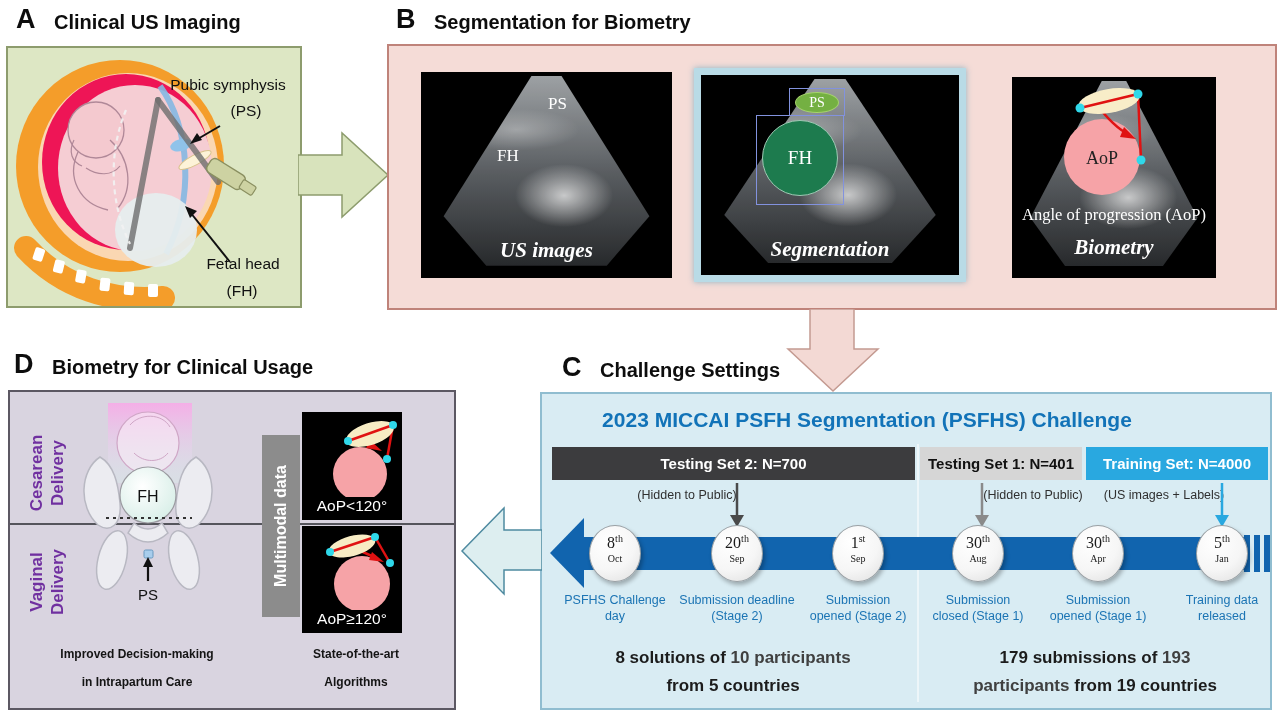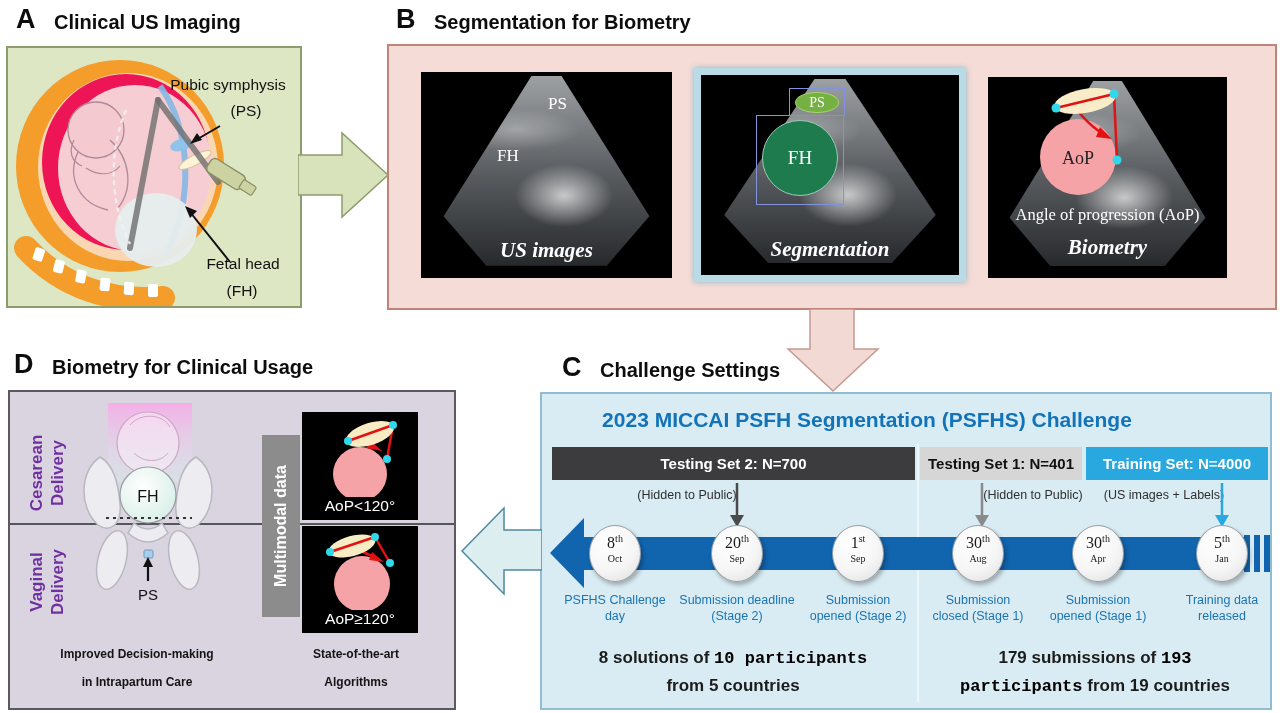--- a/index.html
+++ b/index.html
@@ -43,27 +43,27 @@
     background: radial-gradient(circle at 35% 30%, #ffffff 0%, #f6f6f6 55%, #dedede 100%);
     border: 1px solid #9aa0a4; box-shadow: 2px 3px 4px rgba(0,0,0,.28);
     text-align: center; font-family: "Liberation Serif", serif; color: #1a1a1a; padding-top: 7px; }
   .tday { font-size: 16px; line-height: 1.15; }
   .dsup { font-size: 10px; }
   .tmon { font-size: 10px; line-height: 1.2; }
   .tlabel { position: absolute; top: 198px; transform: translateX(-50%); text-align: center;
     font-size: 12.5px; line-height: 1.3; color: #1b74b4; white-space: nowrap; }
   .stat-line { position: absolute; transform: translateX(-50%); white-space: nowrap;
     font-size: 17px; font-weight: bold; color: #1c1c1c; }
-  .stat-blue { color: #000000; font-family: Liberation Mono, monospace; }
+  .stat-blue { color: #404040; }
   .down-arrow { position: absolute; top: 89px; width: 14px; height: 44px; }
   
   .rotlabel { position: absolute; width: 110px; height: 44px; display: flex; flex-direction: column;
     align-items: center; justify-content: center; transform: rotate(-90deg);
     font-size: 17px; font-weight: bold; color: #7030a0; line-height: 1.25; text-align: center; }
-  .dbox { position: absolute; left: 292px; width: 116px; background: #000; }
+  .dbox { position: absolute; left: 292px; width: 100px; background: #000; }
   .dbox-text { position: absolute; left: 0; right: 0; bottom: 5px; text-align: center;
     color: #fff; font-size: 15.5px; }
   .dcap { position: absolute; transform: translateX(-50%); white-space: nowrap;
     font-size: 12px; font-weight: bold; color: #141414; }
   .alabel { position: absolute; transform: translateX(-50%); white-space: nowrap;
     font-size: 15.5px; color: #111; }
 </style>
 </head>
 <body>
 
@@ -149,21 +149,21 @@
           <span style="color:#fff; font:14px 'Liberation Serif',serif;">PS</span>
         </div>
         <div class="seg-box" style="left:55px; top:40px; width:88px; height:90px;"></div>
         <div class="abs" style="left:61px; top:45px; width:76px; height:76px; background:#1d7b4e; border:1px solid #9fc9b4; border-radius:50%; display:flex; align-items:center; justify-content:center;">
           <span style="color:#fff; font:19px 'Liberation Serif',serif;">FH</span>
         </div>
         <div class="uscap" style="top:162px;">Segmentation</div>
       </div>
     </div>
 
-    <div class="usimg" style="left:599px; top:31px; width:239px; height:201px;">
+    <div class="usimg" style="left:623px; top:31px; width:204px; height:201px;">
       <div class="fan"></div>
       <svg class="abs" style="left:0; top:0;" width="243" height="201" viewBox="0 0 243 201">
         <circle cx="90" cy="80" r="38" fill="#f6a3a7"></circle>
         <line x1="126" y1="17" x2="129" y2="83" stroke="#e01212" stroke-width="2.5"></line>
         <path d="M85,28 Q102,50 116,57" stroke="#e01212" stroke-width="2.5" fill="none"></path>
         <polygon points="124,62 112,50 108,60" fill="#e01212"></polygon>
         <ellipse cx="97" cy="24" rx="31" ry="12" fill="#f8edc8" transform="rotate(-10 97 24)"></ellipse>
         <line x1="68" y1="31" x2="126" y2="17" stroke="#e01212" stroke-width="2.5"></line>
         <circle cx="68" cy="31" r="4.5" fill="#2fd8ea"></circle>
         <circle cx="126" cy="17" r="4.5" fill="#2fd8ea"></circle>

